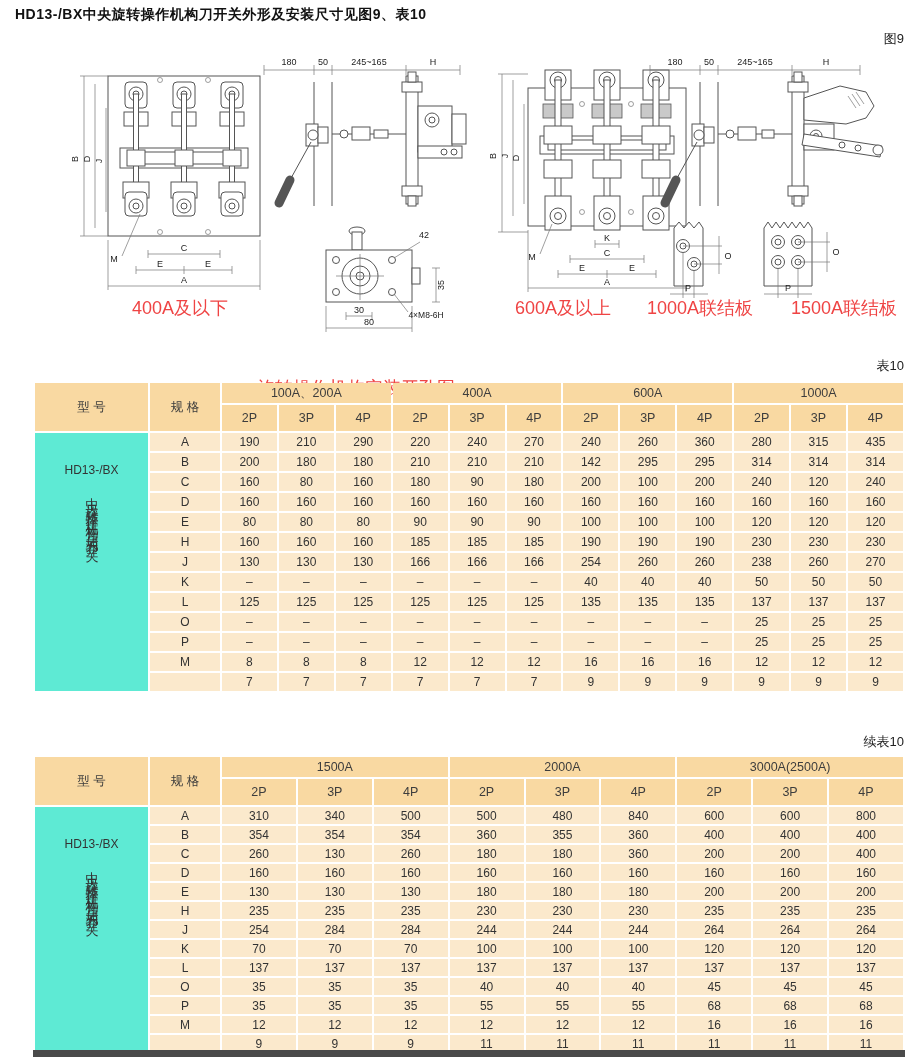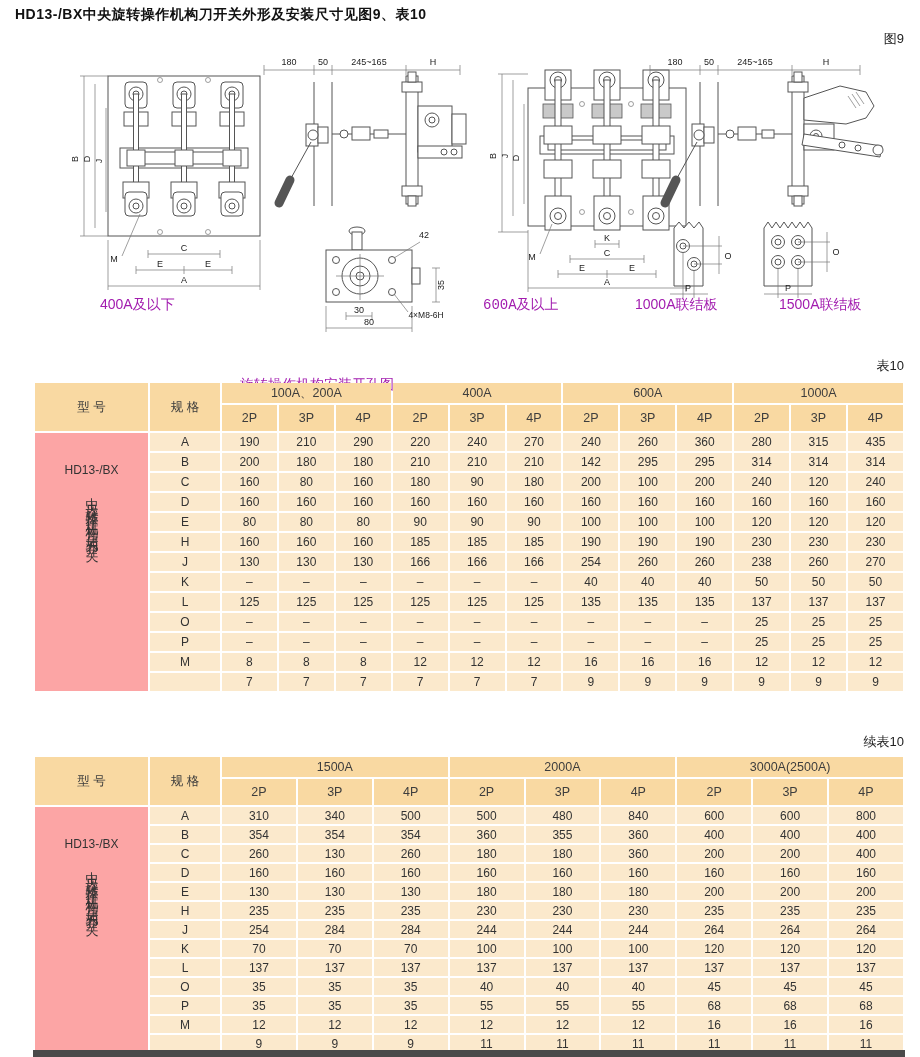--- a/index.html
+++ b/index.html
@@ -2,40 +2,40 @@
 <html><head>
 <meta charset="utf-8">
 <style>
   html,body{margin:0;padding:0;background:#fff;}
   .page{position:relative;width:920px;height:1057px;background:#ffffff;overflow:hidden;
         font-family:"Liberation Sans","DejaVu Sans",sans-serif;color:#222;}
   .title{position:absolute;left:15px;top:6px;font-size:14px;font-weight:bold;color:#111;letter-spacing:.5px;}
   .fig-label{position:absolute;right:16px;top:30px;font-size:13px;color:#222;padding-left:31px;}
   .tbl-label{position:absolute;right:16px;font-size:13px;color:#222;}
   .tbl-label.t1{top:357px;} .tbl-label.t2{top:733px;}
-  .caption{position:absolute;font-size:14px;color:#a21caf;}
+  .caption{position:absolute;font-size:18px;color:#ef4444;text-align:center;}
   .cap-front400{left:100px;width:160px;top:296px;}
   .cap-drill{left:240px;width:232px;top:336px;margin-top:40px;}
-  .cap-front600{left:483px;width:160px;top:296px;font-family:Liberation Mono, monospace;}
+  .cap-front600{left:483px;width:160px;top:296px;}
   .cap-plate1000{left:635px;width:130px;top:296px;}
   .cap-plate1500{left:779px;width:130px;top:296px;}
   svg{position:absolute;overflow:visible;}
   svg text{font-family:"Liberation Sans","DejaVu Sans",sans-serif;font-size:9px;fill:#222;}
   .ln{stroke:#555;fill:none;stroke-width:1;}
   .fw{stroke:#555;fill:#fff;stroke-width:1;}
   .fg{stroke:#555;fill:#c9c9c9;stroke-width:.8;}
   .dim{stroke:#777;fill:none;stroke-width:.7;}
   .tw{position:absolute;left:33px;}
   .tw.t1{top:381px;} .tw.t2{top:755px;}
   table{border-collapse:separate;border-spacing:2px;table-layout:fixed;width:872px;color:#333;}
   th{background:#f9d9a2;font-weight:normal;color:#3d3d3d;font-size:12.5px;padding:0;}
   th.g{height:20px;} th.s{height:26px;}
   td{background:#fbe9cc;text-align:center;font-size:12px;padding:0;}
   .t1 td{height:18px;} .t2 td{height:17px;}
-  td.model{background:#fca5a5;vertical-align:top;text-align:center;}
+  td.model{background:#5eead4;vertical-align:top;text-align:center;}
   .model-code{font-size:12px;color:#333;margin-top:30px;}
   .model-vert{writing-mode:vertical-rl;text-orientation:upright;font-size:13px;letter-spacing:4px;
               color:#333;margin:10px auto 0;}
   .cut-strip{position:absolute;left:33px;top:1050px;width:872px;height:7px;background:#4a4a4a;}
 </style>
 </head>
 <body>
 
 <div class="page">
 

